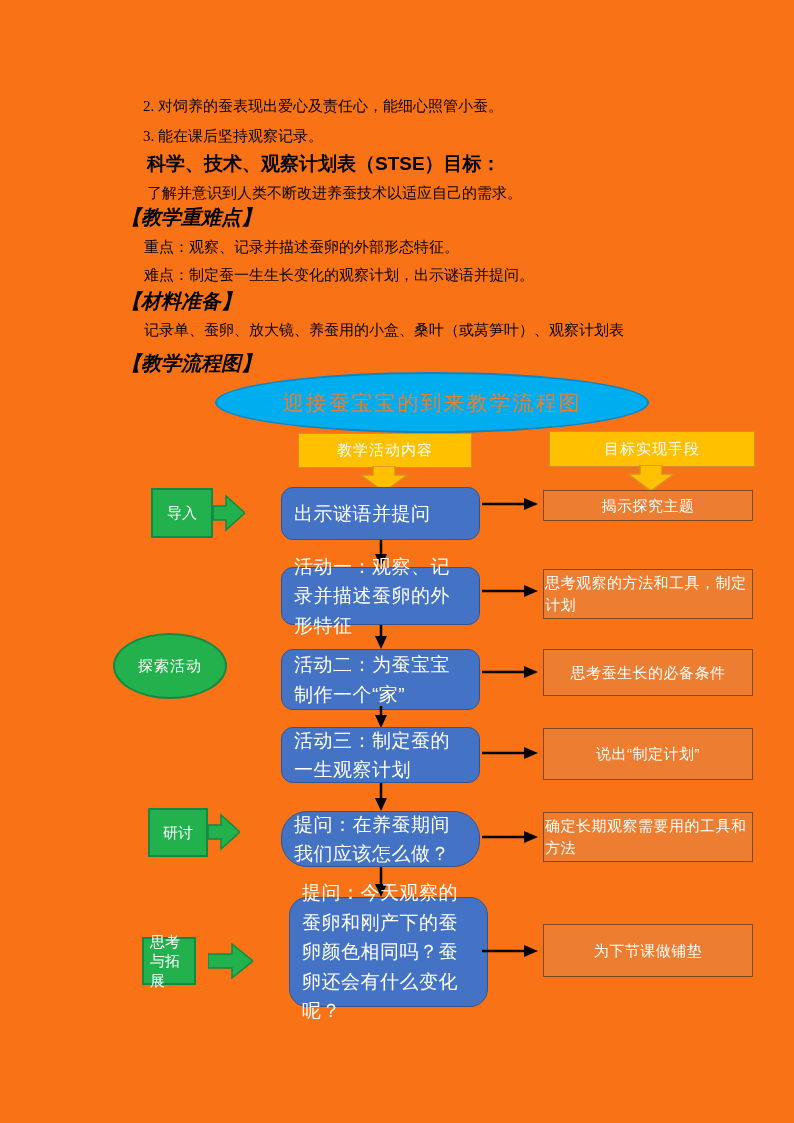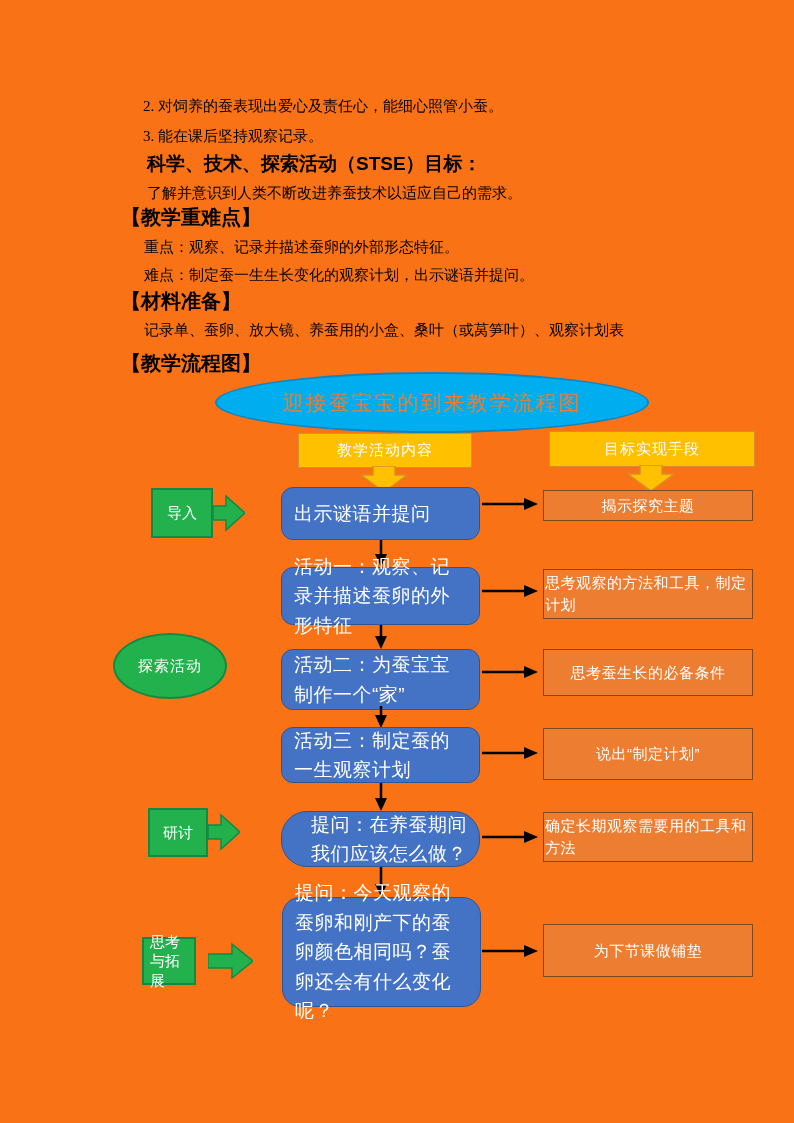--- a/index.html
+++ b/index.html
@@ -1,48 +1,48 @@
 <!DOCTYPE html>
 <html><head>
 <meta charset="utf-8">
 <style>
   html,body{margin:0;padding:0;background:#fff;}
   .page{position:relative;width:794px;height:1123px;background:#f97316;overflow:hidden;
         font-family:"Liberation Sans",sans-serif;}
   .abs{position:absolute;}
   .body-line{font-family:"Liberation Serif",serif;font-size:15px;color:#000;white-space:nowrap;}
-  .sec-heading{font-family:"Liberation Sans",sans-serif;font-weight:bold;font-size:20px;color:#000;white-space:nowrap;}
+  .sec-heading{font-family:"Liberation Sans",sans-serif;font-weight:bold;font-size:20px;color:#000;white-space:nowrap;font-style:italic;}
   .stse-heading{font-family:"Liberation Sans",sans-serif;font-weight:bold;font-size:19px;color:#000;white-space:nowrap;}
   .title-ellipse{background:#00AEEF;border:2px solid #0b86c4;border-radius:50%;
         display:flex;align-items:center;justify-content:center;
         color:#ED7D31;font-size:21px;letter-spacing:2px;}
   .ybox{background:#FFC000;border:1.5px solid #D78F28;color:#ffffff;font-size:15px;
         display:flex;align-items:center;justify-content:center;letter-spacing:1px;}
   .bluebox{background:#4472C4;border:1.5px solid #2F5597;border-radius:12px;color:#ffffff;
         font-size:19px;line-height:1.55;display:flex;align-items:center;
         padding:3px 12px;box-sizing:border-box;letter-spacing:0.5px;}
-  .bluebox.center{justify-content:center;text-align:right;border-radius:26px;}
+  .bluebox.center{justify-content:center;text-align:left;border-radius:26px;}
   .obox{background:#ED7D31;border:1.5px solid #7C4A1E;color:#ffffff;font-size:15px;line-height:1.45;
         display:flex;align-items:center;justify-content:center;text-align:left;
         padding:2px 1px;box-sizing:border-box;letter-spacing:0.5px;}
   .gbox{background:#22B14C;border:2px solid #128A43;color:#ffffff;font-size:15px;line-height:1.3;
         display:flex;align-items:center;justify-content:center;text-align:left;
         box-sizing:border-box;}
   .gellipse{background:#22B14C;border:2px solid #128A43;border-radius:50%;color:#ffffff;font-size:15px;
         display:flex;align-items:center;justify-content:center;letter-spacing:1px;}
   svg{display:block;}
 </style>
 </head>
 <body>
 
 <div class="page">
 
   <div class="abs body-line" style="left:143px;top:97px">2. 对饲养的蚕表现出爱心及责任心，能细心照管小蚕。</div>
   <div class="abs body-line" style="left:143px;top:127px">3. 能在课后坚持观察记录。</div>
-  <div class="abs stse-heading" style="left:147px;top:151px">科学、技术、探索活动（STSE）目标：</div>
+  <div class="abs stse-heading" style="left:147px;top:151px">科学、技术、观察计划表（STSE）目标：</div>
   <div class="abs body-line" style="left:147px;top:184px">了解并意识到人类不断改进养蚕技术以适应自己的需求。</div>
 
   <div class="abs sec-heading" style="left:121px;top:204px">【教学重难点】</div>
   <div class="abs body-line" style="left:144px;top:238px">重点：观察、记录并描述蚕卵的外部形态特征。</div>
   <div class="abs body-line" style="left:144px;top:266px">难点：制定蚕一生生长变化的观察计划，出示谜语并提问。</div>
 
   <div class="abs sec-heading" style="left:121px;top:288px">【材料准备】</div>
   <div class="abs body-line" style="left:144px;top:321px">记录单、蚕卵、放大镜、养蚕用的小盒、桑叶（或莴笋叶）、观察计划表</div>
 
   <div class="abs sec-heading" style="left:121px;top:350px">【教学流程图】</div>
@@ -129,20 +129,20 @@
     <line x1="0" y1="7" x2="44" y2="7" stroke="#000" stroke-width="2.5"></line>
       <polygon points="42,1 56,7 42,13" fill="#000"></polygon>
   </svg>
   <div class="abs obox" style="left:543px;top:812px;width:210px;height:50px">确定长期观察需要用的工具和方法</div>
 
   <svg class="abs" style="left:374px;top:867px" width="14" height="30" viewBox="0 0 14 30">
     <line x1="7" y1="0" x2="7" y2="19" stroke="#000" stroke-width="2.5"></line>
       <polygon points="1,17 13,17 7,30" fill="#000"></polygon>
   </svg>
 
-  <div class="abs bluebox" style="left:282px;top:897px;width:199px;height:110px;border-radius:18px">提问：今天观察的蚕卵和刚产下的蚕卵颜色相同吗？蚕卵还会有什么变化呢？</div>
+  <div class="abs bluebox" style="left:289px;top:897px;width:199px;height:110px;border-radius:18px">提问：今天观察的蚕卵和刚产下的蚕卵颜色相同吗？蚕卵还会有什么变化呢？</div>
   <svg class="abs" style="left:482px;top:944px" width="56" height="14" viewBox="0 0 56 14">
     <line x1="0" y1="7" x2="44" y2="7" stroke="#000" stroke-width="2.5"></line>
       <polygon points="42,1 56,7 42,13" fill="#000"></polygon>
   </svg>
   <div class="abs obox" style="left:543px;top:924px;width:210px;height:53px">为下节课做铺垫</div>
 
 </div>
 
 </body></html>

